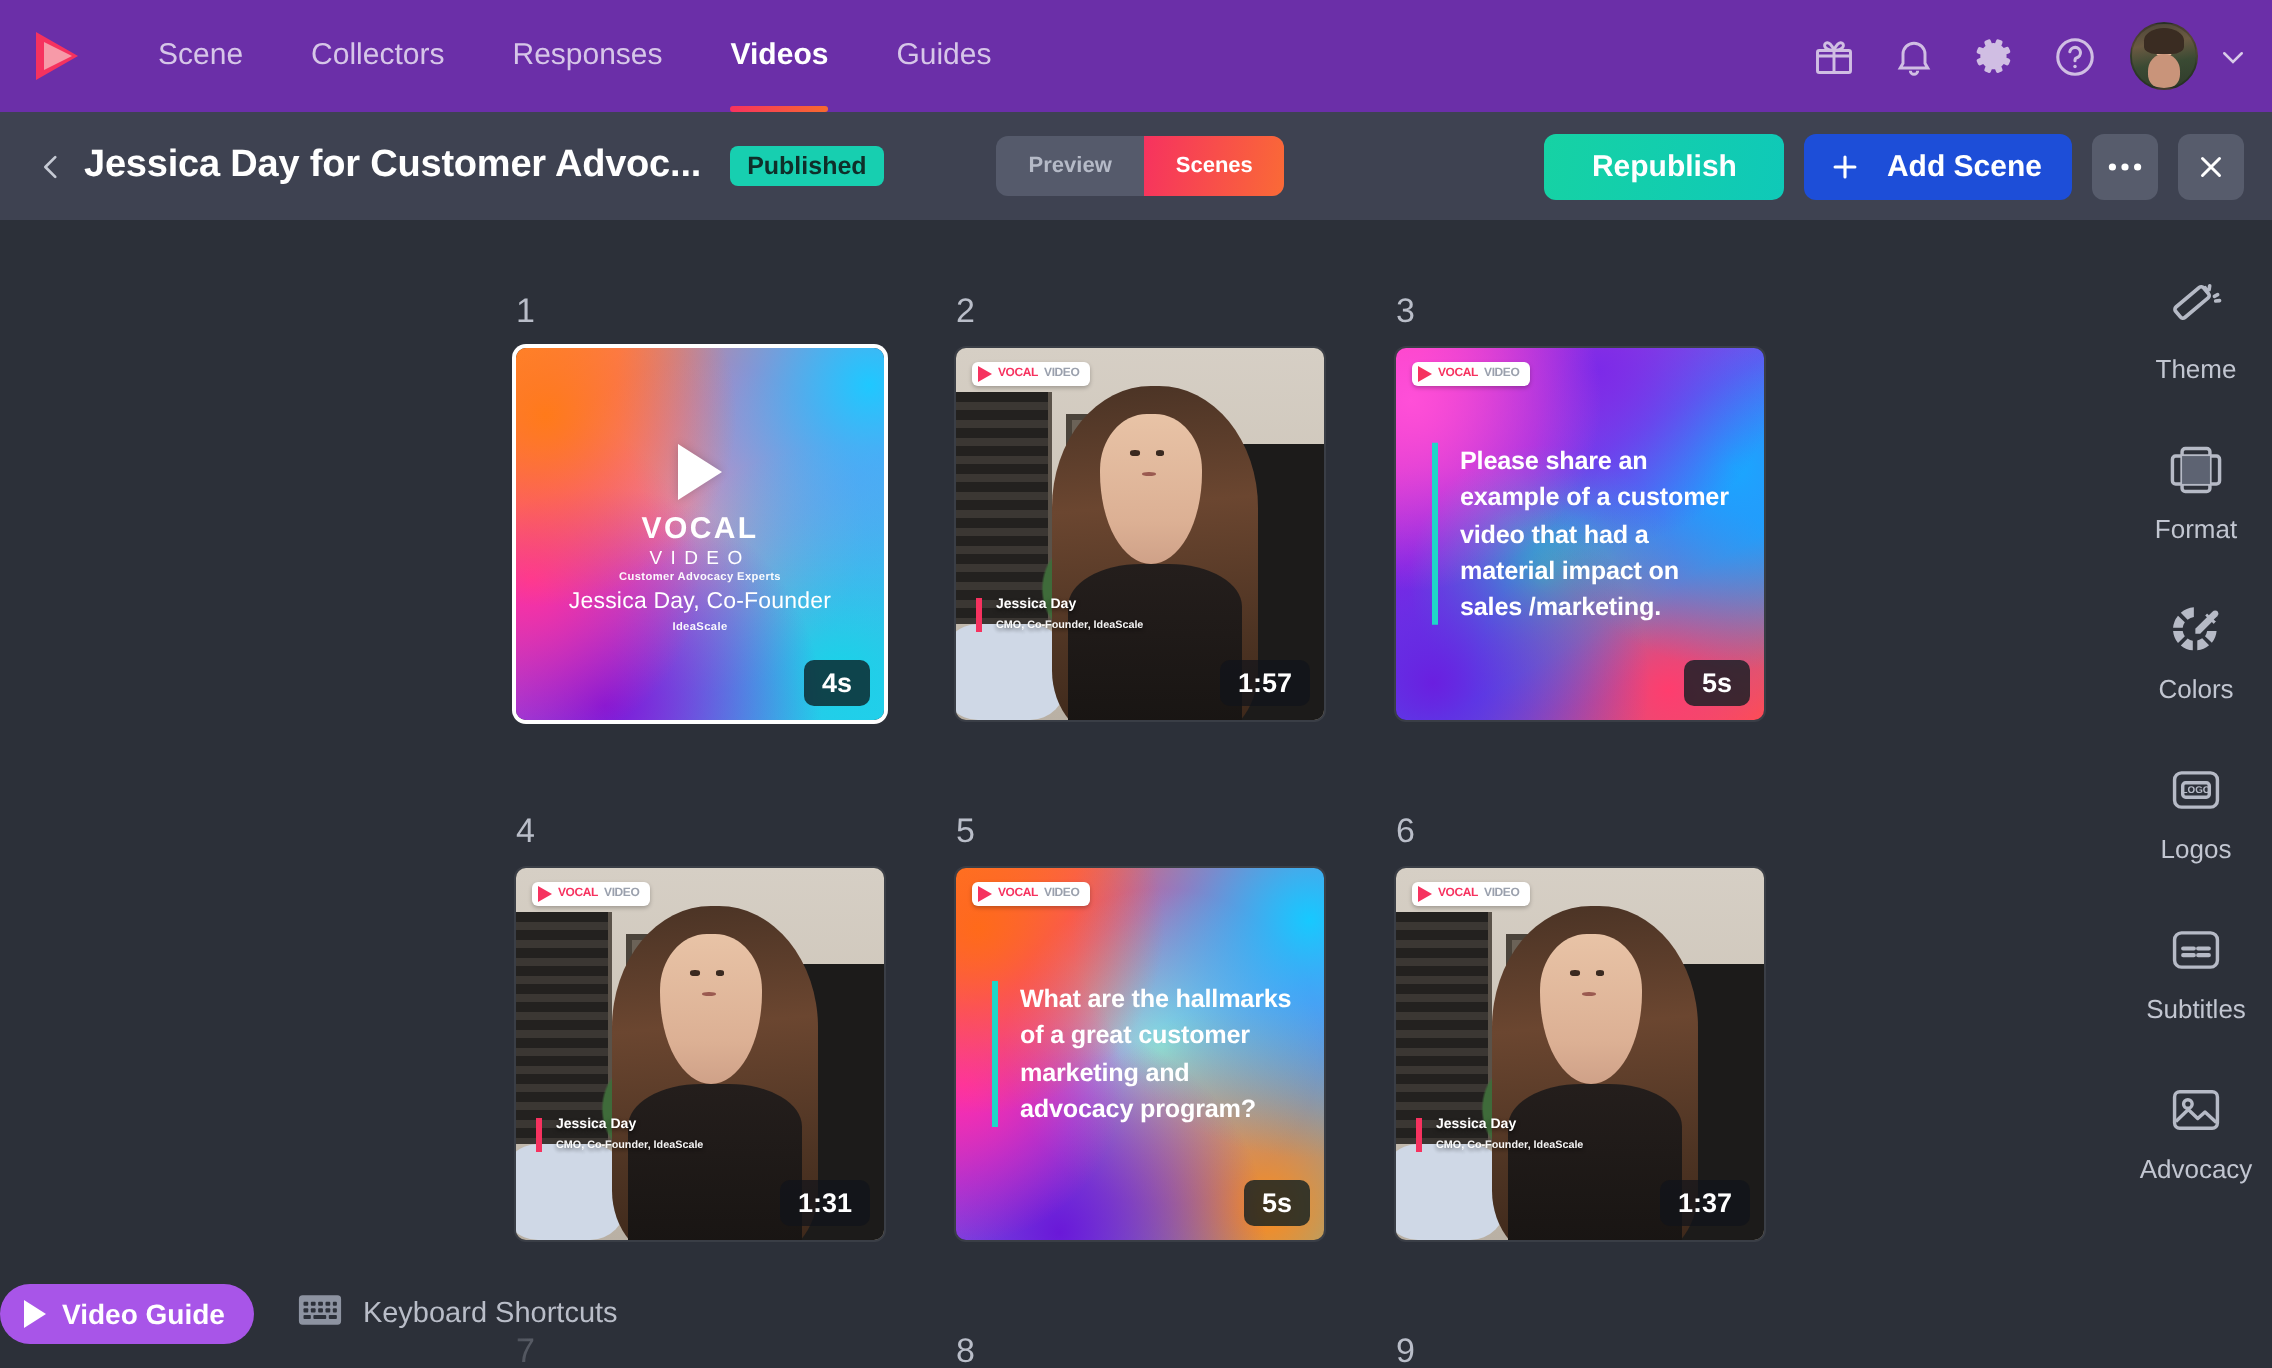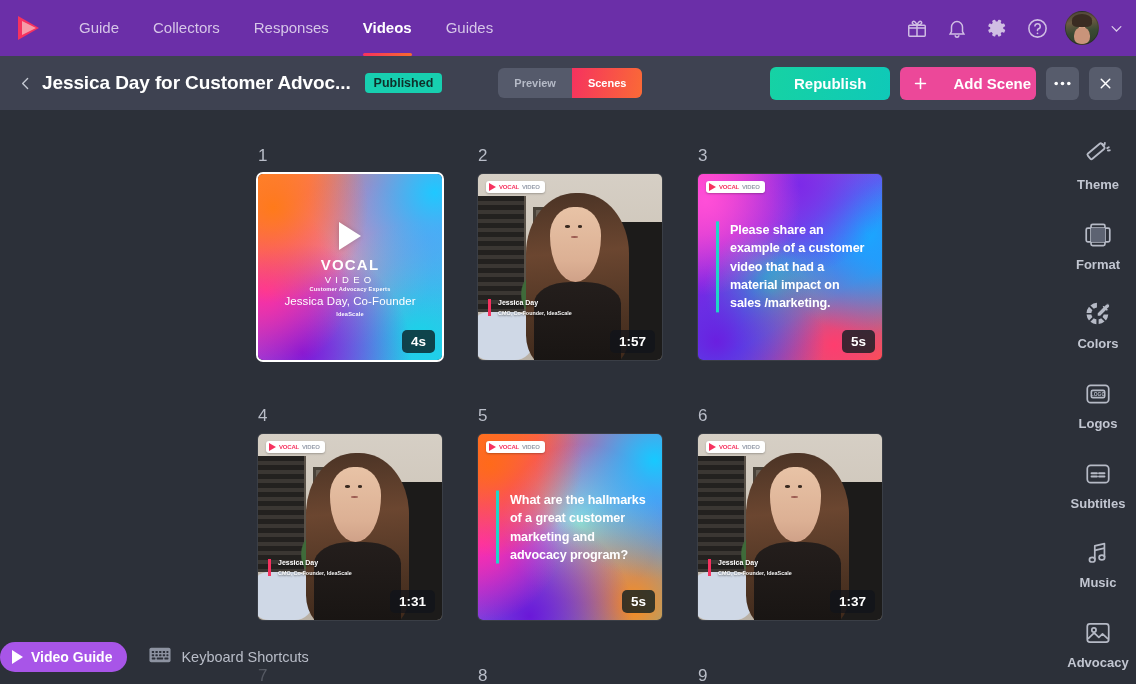--- a/index.html
+++ b/index.html
@@ -97,23 +97,23 @@
     background: linear-gradient(100deg, #f6325f 0%, #fa6a36 100%);
   }
   .toolbar-right { margin-left: auto; display: flex; align-items: flex-end; gap: 10px; }
   .btn-republish {
     height: 33px; padding: 0 24px; border-radius: 6px; border: 0;
     background: linear-gradient(100deg, #16d2a4 0%, #0fc9b8 100%);
     color: #ffffff; font-size: 15px; font-weight: 700; cursor: pointer;
     font-family: inherit;
   }
   .btn-addscene {
-    height: 33px; padding: 0 5px 0 12px; border-radius: 6px; border: 0;
-    background: #ec4899; color: #fff; font-size: 15px; font-weight: 700;
-    cursor: pointer; display: flex; align-items: center; gap: 24px;
+    height: 33px; padding: 0 15px 0 12px; border-radius: 6px; border: 0;
+    background: #1d4ed8; color: #fff; font-size: 15px; font-weight: 700;
+    cursor: pointer; display: flex; align-items: center; gap: 12px;
     font-family: inherit;
   }
   .btn-sq {
     width: 33px; height: 33px; border-radius: 6px; border: 0;
     background: #575c6c; color: #fff; cursor: pointer;
     display: flex; align-items: center; justify-content: center;
     font-size: 15px; font-weight: 700; font-family: inherit;
   }
 
   
@@ -280,21 +280,21 @@
     position: absolute; right: 0; top: 110px; bottom: 0; width: 76px;
     background: #2c3039;
     display: flex; flex-direction: column; align-items: center;
     padding-top: 16px; z-index: 20;
   }
   .side-item {
     width: 76px; height: 80px;
     display: flex; flex-direction: column; align-items: center; justify-content: center;
     cursor: pointer; gap: 7px;
   }
-  .side-item .si-label { color: #c2c6d1; font-size: 13px; font-weight: 700; }
+  .side-item .si-label { color: #c2c6d1; font-size: 13px; font-weight: 400; }
   .side-item svg { display: block; }
 
   
   .bottombar {
     position: absolute; left: 0; bottom: 0; width: 348px; height: 54px;
     display: flex; align-items: center; gap: 22px;
     background: linear-gradient(90deg,#2c3039 0%, #2c3039 66%, rgba(44,48,57,0) 100%);
     z-index: 25;
   }
   .btn-guide {
@@ -312,21 +312,21 @@
 <body>
 
 <div class="topnav">
   <div class="brand-logo">
     <svg width="30" height="30" viewBox="0 0 30 30" aria-hidden="true">
       <path d="M5 3 L26 15 L5 27 Z" fill="#f6325f"></path>
       <path d="M9 8 L23 15 L9 22 Z" fill="#f79aa8"></path>
     </svg>
   </div>
   <div class="nav-links">
-    <div class="nav-link">Guide</div>
+    <div class="nav-link">Scene</div>
     <div class="nav-link">Collectors</div>
     <div class="nav-link">Responses</div>
     <div class="nav-link active">Videos</div>
     <div class="nav-link">Guides</div>
   </div>
   <div class="nav-right">
     <div class="nav-icon-btn">
       <svg width="22" height="22" viewBox="0 0 24 24" fill="none" stroke="#d9cbe9" stroke-width="1.6">
         <rect x="3" y="9" width="18" height="12" rx="1"></rect>
         <path d="M3 12h18M12 9v12"></path>
@@ -610,31 +610,20 @@
   <div class="side-item">
     <span>
       <svg width="30" height="30" viewBox="0 0 28 28" fill="none" stroke="#b6bac6" stroke-width="1.6">
         <rect x="4" y="6" width="20" height="16" rx="3.2"></rect>
         <path d="M8 13.3h5M15 13.3h5M8 16.4h5M15 16.4h5" stroke-width="1.9" stroke-linecap="round"></path>
       </svg>
     </span>
     <span class="si-label">Subtitles</span>
   </div>
 
-  <div class="side-item">
-    <span>
-      <svg width="30" height="30" viewBox="0 0 28 28" fill="none" stroke="#b6bac6" stroke-width="1.6" stroke-linejoin="round">
-        <path d="M11 20V7.4l9-2.2V18"></path>
-        <path d="M11 11.6l9-2.2"></path>
-        <ellipse cx="8.6" cy="20.2" rx="2.6" ry="2.2"></ellipse>
-        <ellipse cx="17.6" cy="18.2" rx="2.6" ry="2.2"></ellipse>
-      </svg>
-    </span>
-    <span class="si-label">Music</span>
-  </div>
 
   <div class="side-item">
     <span>
       <svg width="30" height="30" viewBox="0 0 28 28" fill="none" stroke="#b6bac6" stroke-width="1.6" stroke-linejoin="round">
         <rect x="4" y="5.5" width="20" height="17" rx="2.4"></rect>
         <circle cx="10.2" cy="11.2" r="2"></circle>
         <path d="M4.6 19.4l5.8-5.6 4.4 4.2 3.4-3.1 5.3 4.9"></path>
       </svg>
     </span>
     <span class="si-label">Advocacy</span>

